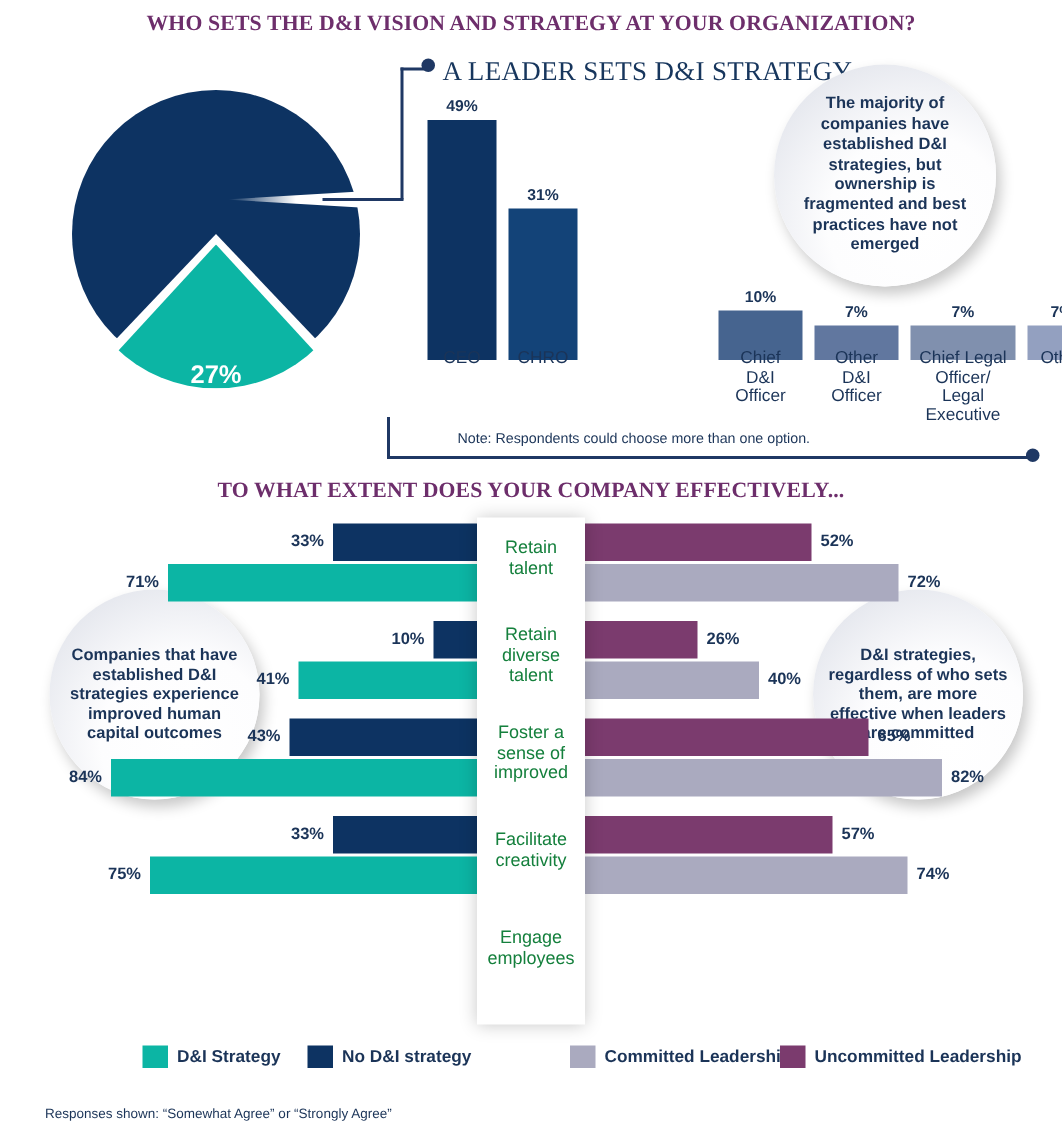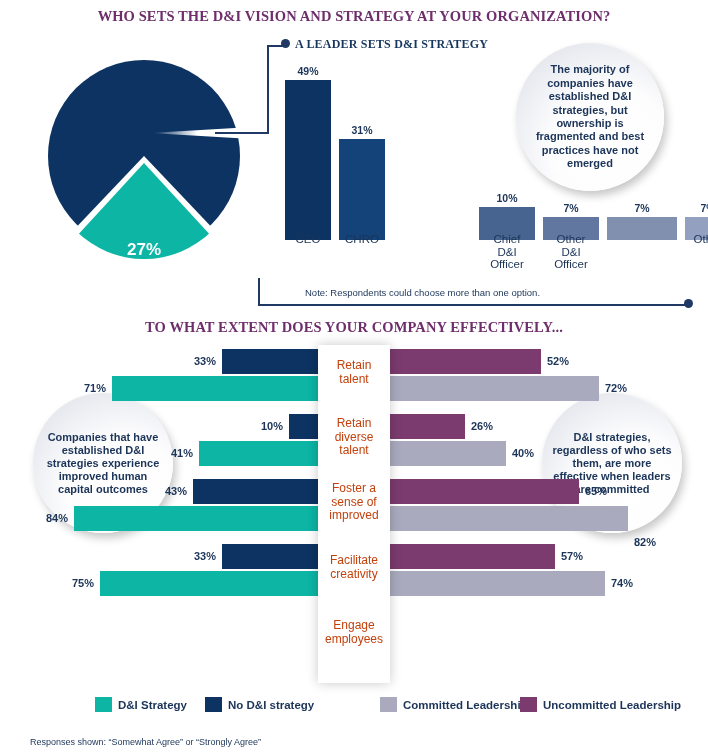--- a/index.html
+++ b/index.html
@@ -19,21 +19,21 @@
   }
   .section2-title{
     position:absolute;left:0;top:319px;width:708px;text-align:center;
     font-family:"Liberation Serif","DejaVu Serif",serif;
     font-weight:bold;font-size:14.5px;letter-spacing:.1px;
     color:#6d2e6b;
   }
   .sub-title{
     position:absolute;left:295px;top:37px;
     font-family:"Liberation Serif","DejaVu Serif",serif;
-    font-weight:bold;font-size:12px;letter-spacing:.2px;
+    font-weight:normal;font-size:18px;letter-spacing:.2px;
     color:#17365d;
   }
 
   
   .leader-vert{position:absolute;left:267px;top:45px;width:2px;height:88px;background:#1f3864;}
   .leader-horiz{position:absolute;left:267px;top:45px;width:18px;height:2px;background:#1f3864;}
   .leader-dot{position:absolute;left:281px;top:39px;width:9px;height:9px;border-radius:50%;background:#1f3864;}
   .leader-stem{position:absolute;left:215px;top:132px;width:54px;height:2px;background:#1f3864;}
 
   
@@ -115,21 +115,21 @@
   .divchart{position:absolute;left:0;top:345px;width:708px;height:340px;}
   .center-band{
     position:absolute;left:318px;top:0px;width:72px;height:338px;
     background:#ffffff;
     box-shadow:0 0 11px rgba(0,0,0,.22);
     z-index:3;
   }
   .row{position:absolute;left:0;width:708px;height:62px;}
   .catlabel{
     position:absolute;left:318px;width:72px;text-align:center;
-    font-size:12px;line-height:13.5px;color:#c2410c;
+    font-size:12px;line-height:13.5px;color:#15803d;
     top:50%;transform:translateY(-50%);
   }
   .lbar{position:absolute;right:390px;height:25px;}
   .rbar{position:absolute;left:390px;height:25px;}
   .lval{
     position:absolute;height:25px;line-height:25px;
     font-size:11px;font-weight:bold;color:#1b3458;text-align:right;
   }
   .rval{
     position:absolute;height:25px;line-height:25px;
@@ -192,20 +192,21 @@
     <div class="bcol" style="left: 400px; width: 46px; height: 160px;">
       <div class="bar" style="height: 23px; background: rgb(147, 160, 192); position: absolute; bottom: 0px; left: 0px;"></div>
       <div class="vlabel" style="bottom: 26px;">7%</div>
     </div>
   </div>
 <div class="xlabels" id="xlabels">
     <div class="xlab" style="left: 0px; width: 46px; top: 0px;"><span>CEO</span></div>
     <div class="xlab" style="left: 54px; width: 46px; top: 0px;"><span>CHRO</span></div>
     <div class="xlab" style="left: 194px; width: 56px; top: 0px;"><span>Chief</span><br><span>D&amp;I</span><br><span>Officer</span></div>
     <div class="xlab" style="left: 258px; width: 56px; top: 0px;"><span>Other</span><br><span>D&amp;I</span><br><span>Officer</span></div>
+    <div class="xlab" style="left: 322px; width: 70px; top: 0px;"><span>Chief Legal</span><br><span>Officer/</span><br><span>Legal</span><br><span>Executive</span></div>
     <div class="xlab" style="left: 400px; width: 46px; top: 0px;"><span>Other</span></div>
   </div>
 <div class="note">Note: Respondents could choose more than one option.</div>
 <div class="bracket"></div>
 <div class="bracket-dot"></div>
 
 <div class="callout" id="callout-top">
   <p>The majority of companies have established D&amp;I strategies, but ownership is fragmented and best practices have not emerged</p>
 </div>
 <div class="callout" id="callout-left">
@@ -240,21 +241,21 @@
       <div class="rval" style="top: 31px; left: 512px;">40%</div>
     </div>
     <div class="row" style="top: 130px;">
       <div class="lbar" style="width: 125px; background: rgb(13, 51, 98); top: 4px;"></div>
       <div class="lval" style="top: 4px; right: 521px;">43%</div>
       <div class="lbar" style="width: 244px; background: rgb(12, 181, 164); top: 31px;"></div>
       <div class="lval" style="top: 31px; right: 640px;">84%</div>
       <div class="rbar" style="width: 189px; background: rgb(123, 59, 110); top: 4px;"></div>
       <div class="rval" style="top: 4px; left: 585px;">65%</div>
       <div class="rbar" style="width: 238px; background: rgb(170, 170, 191); top: 31px;"></div>
-      <div class="rval" style="top: 31px; left: 634px; margin-top: 24px;">82%</div>
+      <div class="rval" style="top: 31px; left: 634px;">82%</div>
     </div>
     <div class="row" style="top: 195px;">
       <div class="lbar" style="width: 96px; background: rgb(13, 51, 98); top: 4px;"></div>
       <div class="lval" style="top: 4px; right: 492px;">33%</div>
       <div class="lbar" style="width: 218px; background: rgb(12, 181, 164); top: 31px;"></div>
       <div class="lval" style="top: 31px; right: 614px;">75%</div>
       <div class="rbar" style="width: 165px; background: rgb(123, 59, 110); top: 4px;"></div>
       <div class="rval" style="top: 4px; left: 561px;">57%</div>
       <div class="rbar" style="width: 215px; background: rgb(170, 170, 191); top: 31px;"></div>
       <div class="rval" style="top: 31px; left: 611px;">74%</div>

